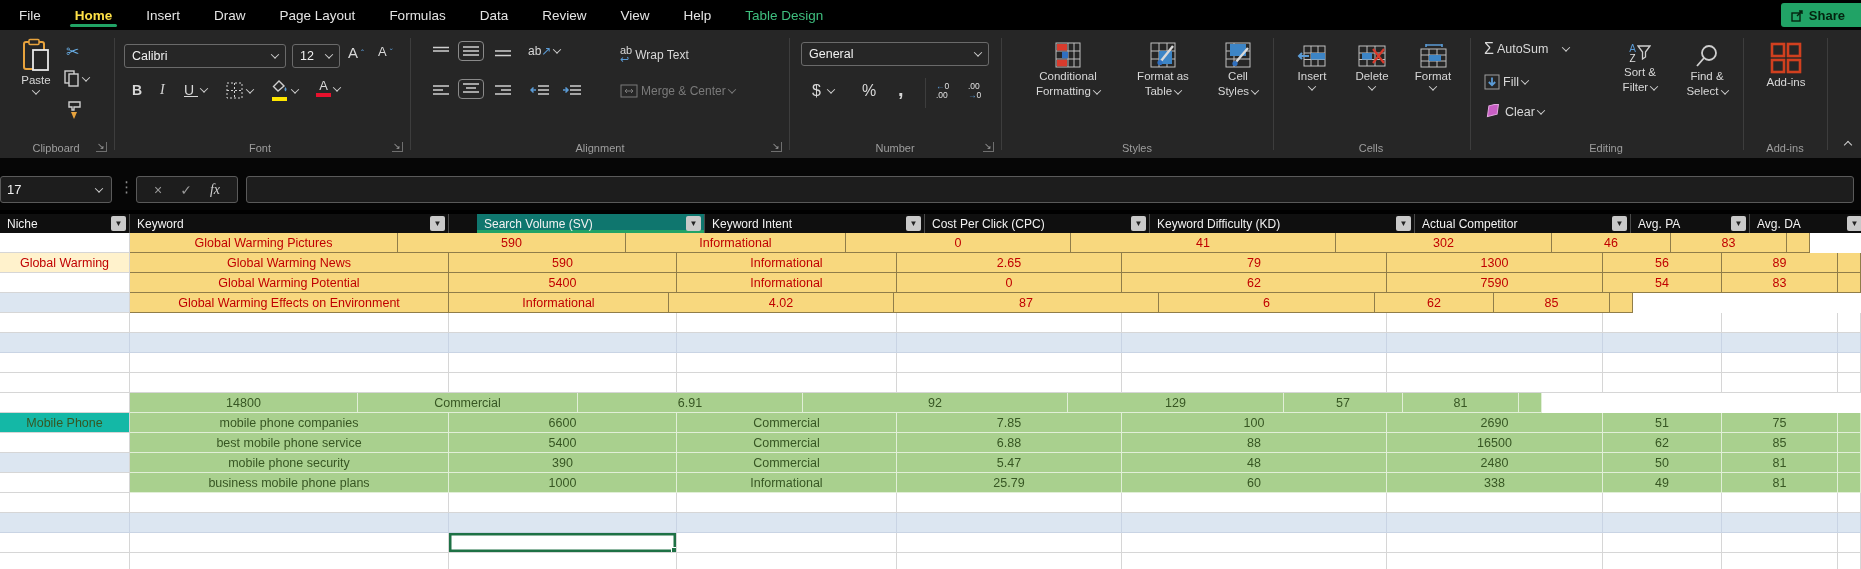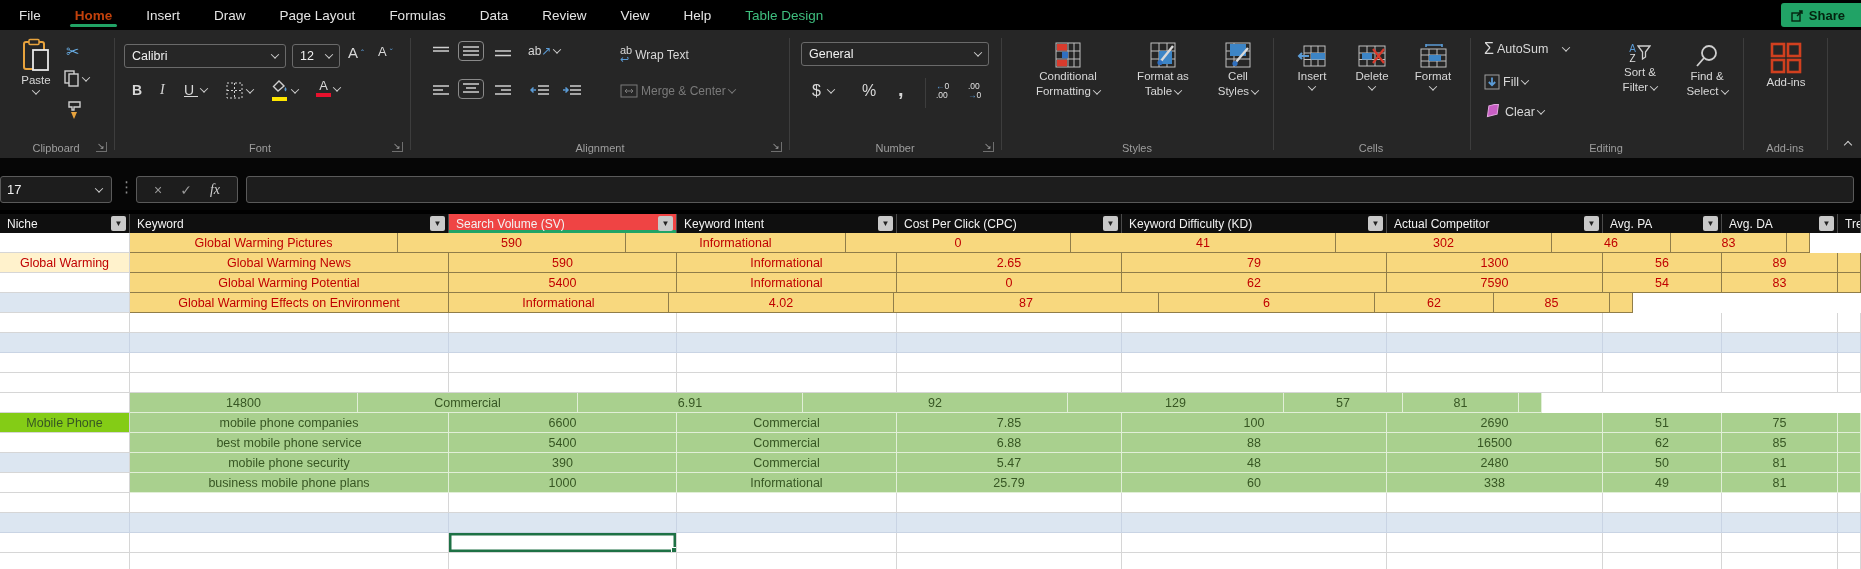--- a/index.html
+++ b/index.html
@@ -5,21 +5,21 @@
   html,body{margin:0;padding:0;background:#000;}
   *{box-sizing:border-box;}
   .app{position:relative;width:1861px;height:569px;overflow:hidden;background:#000;
        font-family:"Liberation Sans", sans-serif;color:#e8e8e8;}
 
   
   .menubar{position:absolute;left:0;top:0;width:1861px;height:30px;background:#000;
            display:flex;align-items:center;}
   .menu-items{display:flex;align-items:center;gap:0;padding-left:2px;}
   .mitem{padding:6px 17px 5px 17px;font-size:13.5px;color:#e4e4e4;cursor:default;position:relative;}
-  .mitem.active{font-weight:700;color:#c2410c;}
+  .mitem.active{font-weight:700;color:#fde047;}
   .mitem.active::after{content:"";position:absolute;left:12px;right:12px;bottom:1px;height:3px;
        background:var(--accent);border-radius:2px;}
   .mitem.contextual{color:#3fbf7f;}
   .share-btn{position:absolute;right:-6px;top:3px;height:24px;background:var(--accent);
        color:#04230f;font-size:13px;font-weight:600;display:flex;align-items:center;gap:5px;
        padding:0 22px 0 10px;border-radius:3px;}
 
   
   .ribbon{position:absolute;left:0;top:30px;width:1861px;height:128px;background:#262626;}
   .vsep{position:absolute;top:8px;height:112px;width:1px;background:#3d3d3d;}
@@ -55,21 +55,21 @@
   .fxbox .fx{font-family:"Liberation Serif", serif;font-style:italic;color:#cfcfcf;}
   .finput{position:absolute;left:246px;top:6px;width:1608px;height:27px;background:#1d1d1d;
           border:1px solid #5a5a5a;border-radius:3px;}
 
   
   .sheet{position:absolute;left:0;top:214px;width:1861px;height:355px;background:#fff;}
   .hdr{display:flex;height:19px;background:#0f0f0f;}
   .hcell{display:flex;align-items:center;justify-content:space-between;height:19px;
          padding-left:7px;font-size:12px;color:#f2f2f2;background:#0f0f0f;
          border-right:1px solid #4a4a4a;overflow:hidden;white-space:nowrap;flex:none;}
-  .hcell.hsel{background:#ef4444;box-shadow:inset 0 -3px 0 var(--accent);}
+  .hcell.hsel{background:#0f766e;box-shadow:inset 0 -3px 0 var(--accent);margin-left:28px;}
   .fbtn{width:15px;height:15px;background:#c9c9c9;border-radius:2px;margin-right:3px;
         display:flex;align-items:center;justify-content:center;flex:none;
         font-size:8px;color:#222;}
   .row{display:flex;height:20px;}
   .cell{display:flex;align-items:center;justify-content:center;height:20px;flex:none;
         font-size:12.5px;overflow:hidden;white-space:nowrap;}
   .band-white .cell{background:#fff;border-right:1px solid #d6d6d6;border-bottom:1px solid #d6d6d6;}
   .band-blue .cell{background:var(--blueband);border-right:1px solid #c9d4e4;border-bottom:1px solid #c9d4e4;}
   .band-orange .cell{background:var(--orangebg);color:var(--orangetx);
         border-right:1px solid rgba(0,0,0,.42);border-bottom:1px solid rgba(0,0,0,.42);}
@@ -555,21 +555,21 @@
           <div class="cell" style="width: 228px;">14800</div>
           <div class="cell" style="width: 220px;">Commercial</div>
           <div class="cell" style="width: 225px;">6.91</div>
           <div class="cell" style="width: 265px;">92</div>
           <div class="cell" style="width: 216px;">129</div>
           <div class="cell" style="width: 119px;">57</div>
           <div class="cell" style="width: 116px;">81</div>
           <div class="cell" style="width: 23px;"></div>
         </div>
         <div class="row band-green">
-          <div class="cell niche" style="width: 130px; background: #84cc16; color: rgb(55, 86, 35);">Mobile Phone</div>
+          <div class="cell niche" style="width: 130px; background: #14b8a6; color: rgb(55, 86, 35);">Mobile Phone</div>
           <div class="cell" style="width: 319px;">mobile phone companies</div>
           <div class="cell" style="width: 228px;">6600</div>
           <div class="cell" style="width: 220px;">Commercial</div>
           <div class="cell" style="width: 225px;">7.85</div>
           <div class="cell" style="width: 265px;">100</div>
           <div class="cell" style="width: 216px;">2690</div>
           <div class="cell" style="width: 119px;">51</div>
           <div class="cell" style="width: 116px;">75</div>
           <div class="cell" style="width: 23px;"></div>
         </div>

